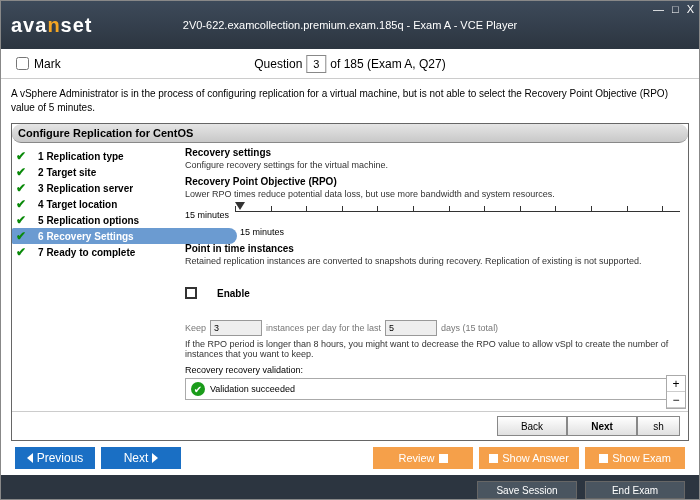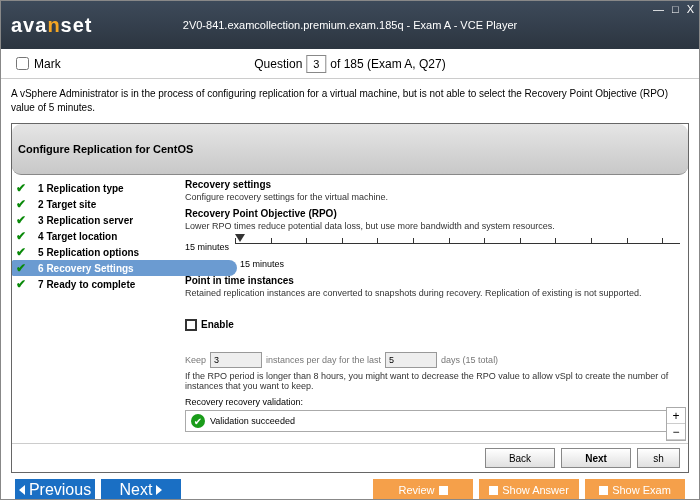--- a/index.html
+++ b/index.html
@@ -9,63 +9,63 @@
   .logo .orange { color: #f5a623; }
   .title-text { color: #fff; font-size: 11px; position: absolute; left: 50%; transform: translateX(-50%); }
   .window-controls { position: absolute; right: 5px; top: 2px; display: flex; gap: 8px; }
   .window-controls span { color: #fff; font-size: 11px; cursor: pointer; }
   .question-bar { height: 30px; display: flex; align-items: center; padding: 0 15px; font-size: 12px; border-bottom: 1px solid #ccc; }
   .mark-check { margin-right: 5px; }
   .question-center { position: absolute; left: 50%; transform: translateX(-50%); display: flex; align-items: center; gap: 4px; }
   .q-input { width: 20px; height: 18px; border: 1px solid #888; text-align: center; font-size: 11px; }
   .question-text-body { padding: 8px 10px; font-size: 10px; line-height: 1.4; }
   .config-panel { margin: 0 10px; border: 1px solid #666; }
-  .config-header { background: linear-gradient(#e5e5e5,#c8c8c8); padding: 19px 6px; font-size: 11px; font-weight: bold; border-bottom: 1px solid #888; border-radius: 9px; }
+  .config-header { background: linear-gradient(#e5e5e5,#c8c8c8); padding: 3px 6px; font-size: 11px; font-weight: bold; border-bottom: 1px solid #888; border-radius: 9px; }
   .config-body { display: flex; height: 268px; }
   .steps { width: 165px; padding: 5px 0; font-size: 10px; }
   .step { display: flex; align-items: center; padding: 1px 4px; gap: 3px; }
   .step.active { background: #6b9bd1; color: #fff; border-radius: 2px 10px 10px 2px; margin-right: -60px; position: relative; z-index: 1; width: 225px; }
   .chev { color: #0a8a0a; font-weight: bold; font-size: 12px; }
   .step.active .chev { color: #0a8a0a; }
   .step-label { font-weight: bold; margin-left: 9px; }
   .content { flex: 1; padding: 4px 8px; font-size: 10px; overflow: hidden; position: relative; }
   .content h4 { font-size: 10px; margin-bottom: 2px; }
   .content p { font-size: 9px; color: #333; margin-bottom: 6px; }
   .slider-row { display: flex; align-items: center; gap: 6px; margin-bottom: 2px; }
   .slider-track { flex: 1; height: 14px; position: relative; border-top: 1px solid #333; margin-top: 6px; }
   .tick { position: absolute; top: -6px; width: 1px; height: 6px; background: #333; }
   .slider-thumb { position: absolute; left: 0; top: -10px; width: 0; height: 0; border-left: 5px solid transparent; border-right: 5px solid transparent; border-top: 8px solid #333; }
   .inst-row { display: flex; align-items: center; gap: 4px; font-size: 9px; color: #777; margin: 3px 0; }
   .inst-input { width: 52px; height: 16px; border: 1px solid #999; background: #eee; font-size: 9px; padding: 0 3px; }
-  .enable-box { display: flex; gap: 4px; margin: 21px 0; }
+  .enable-box { display: flex; align-items: center; gap: 20px; margin: 21px 0; }
   .enable-box .cb { width: 12px; height: 12px; border: 2px solid #333; }
   .validation { border: 1px solid #aaa; padding: 3px 5px; display: flex; align-items: center; gap: 5px; font-size: 9px; margin-top: 3px; }
   .val-icon { width: 14px; height: 14px; border-radius: 50%; background: #1a9c1a; color: #fff; display: flex; align-items: center; justify-content: center; font-size: 10px; }
-  .panel-footer { display: flex; justify-content: flex-end; gap: 6px; padding: 4px 8px; border-top: 1px solid #ccc; }
+  .panel-footer { display: flex; justify-content: flex-end; padding: 4px 8px; border-top: 1px solid #ccc; }
   .panel-btn { width: 70px; height: 20px; border: 1px solid #888; background: linear-gradient(#fff,#e0e0e0); font-size: 10px; }
   .zoom-ctrl { position: absolute; right: 2px; bottom: 2px; display: flex; flex-direction: column; border: 1px solid #aaa; background: #fff; }
   .zoom-ctrl div { width: 18px; height: 16px; display: flex; align-items: center; justify-content: center; font-size: 12px; border-bottom: 1px solid #ccc; }
   .bottom-bar1 { display: flex; justify-content: space-between; padding: 6px 14px; }
   .nav-group { display: flex; gap: 6px; }
-  .btn-blue { background: #1a6fc4; color: #fff; border: none; font-size: 16px; height: 22px; width: 80px; display: flex; align-items: center; justify-content: center; gap: 4px; }
+  .btn-blue { background: #1a6fc4; color: #fff; border: none; font-size: 12px; height: 22px; width: 80px; display: flex; align-items: center; justify-content: center; gap: 4px; }
   .btn-orange { background: #f5a04a; color: #fff; border: none; font-size: 11px; height: 22px; width: 100px; display: flex; align-items: center; justify-content: center; gap: 4px; }
   .bottom-bar2 { background: #2c3540; height: 30px; display: flex; justify-content: flex-end; align-items: center; padding: 0 14px; gap: 8px; }
   .btn-dark { background: #4a5560; color: #fff; border: 1px solid #666; font-size: 10px; height: 18px; width: 100px; }
   .sq { width: 9px; height: 9px; background: #fff; display: inline-block; }
   .tri-l { width: 0; height: 0; border-top: 5px solid transparent; border-bottom: 5px solid transparent; border-right: 6px solid #fff; }
   .tri-r { width: 0; height: 0; border-top: 5px solid transparent; border-bottom: 5px solid transparent; border-left: 6px solid #fff; }
 </style>
 </head>
 <body>
 
 <div class="title-bar">
   <div class="logo">
     <span>ava</span><span class="orange">n</span><span>set</span>
   </div>
-  <div class="title-text">2V0-841.examcollection.premium.exam.185q - Exam A - VCE Player</div>
+  <div class="title-text">2V0-622.examcollection.premium.exam.185q - Exam A - VCE Player</div>
   <div class="window-controls">
     <span>―</span>
     <span>□</span>
     <span>X</span>
   </div>
 </div>
 
 <div class="question-bar">
   <input type="checkbox" class="mark-check" style="">
   <span>Mark</span>

